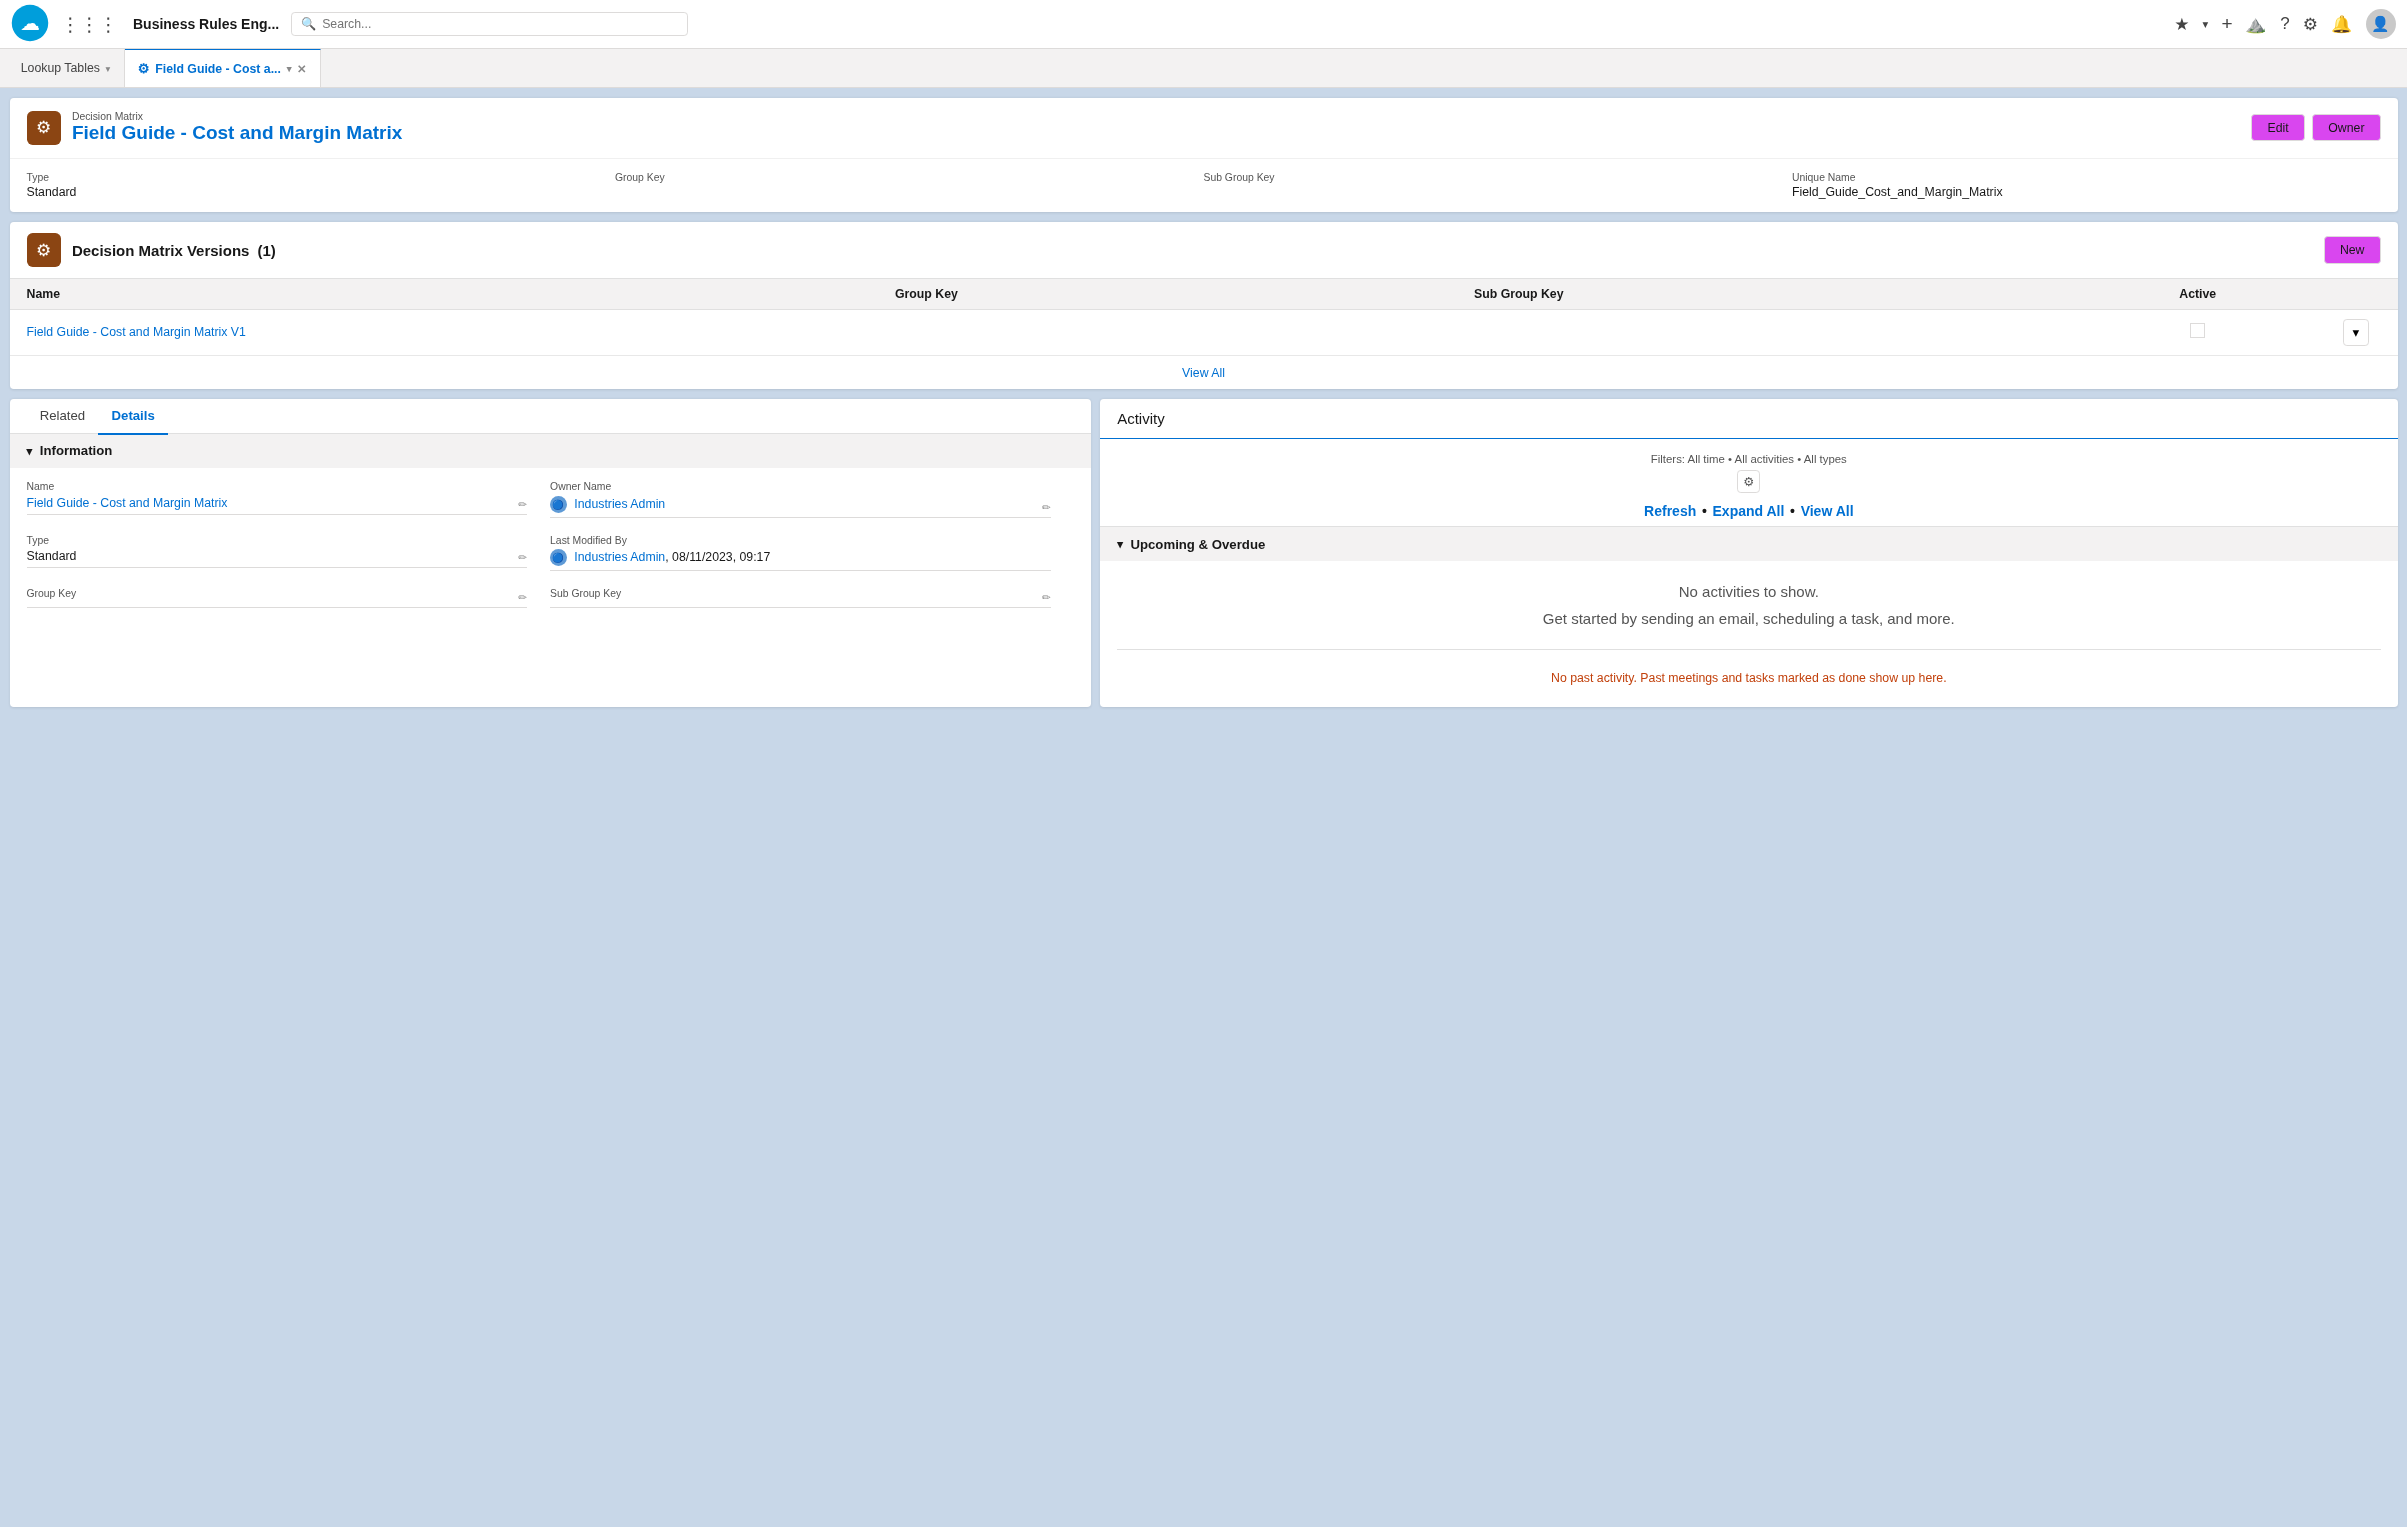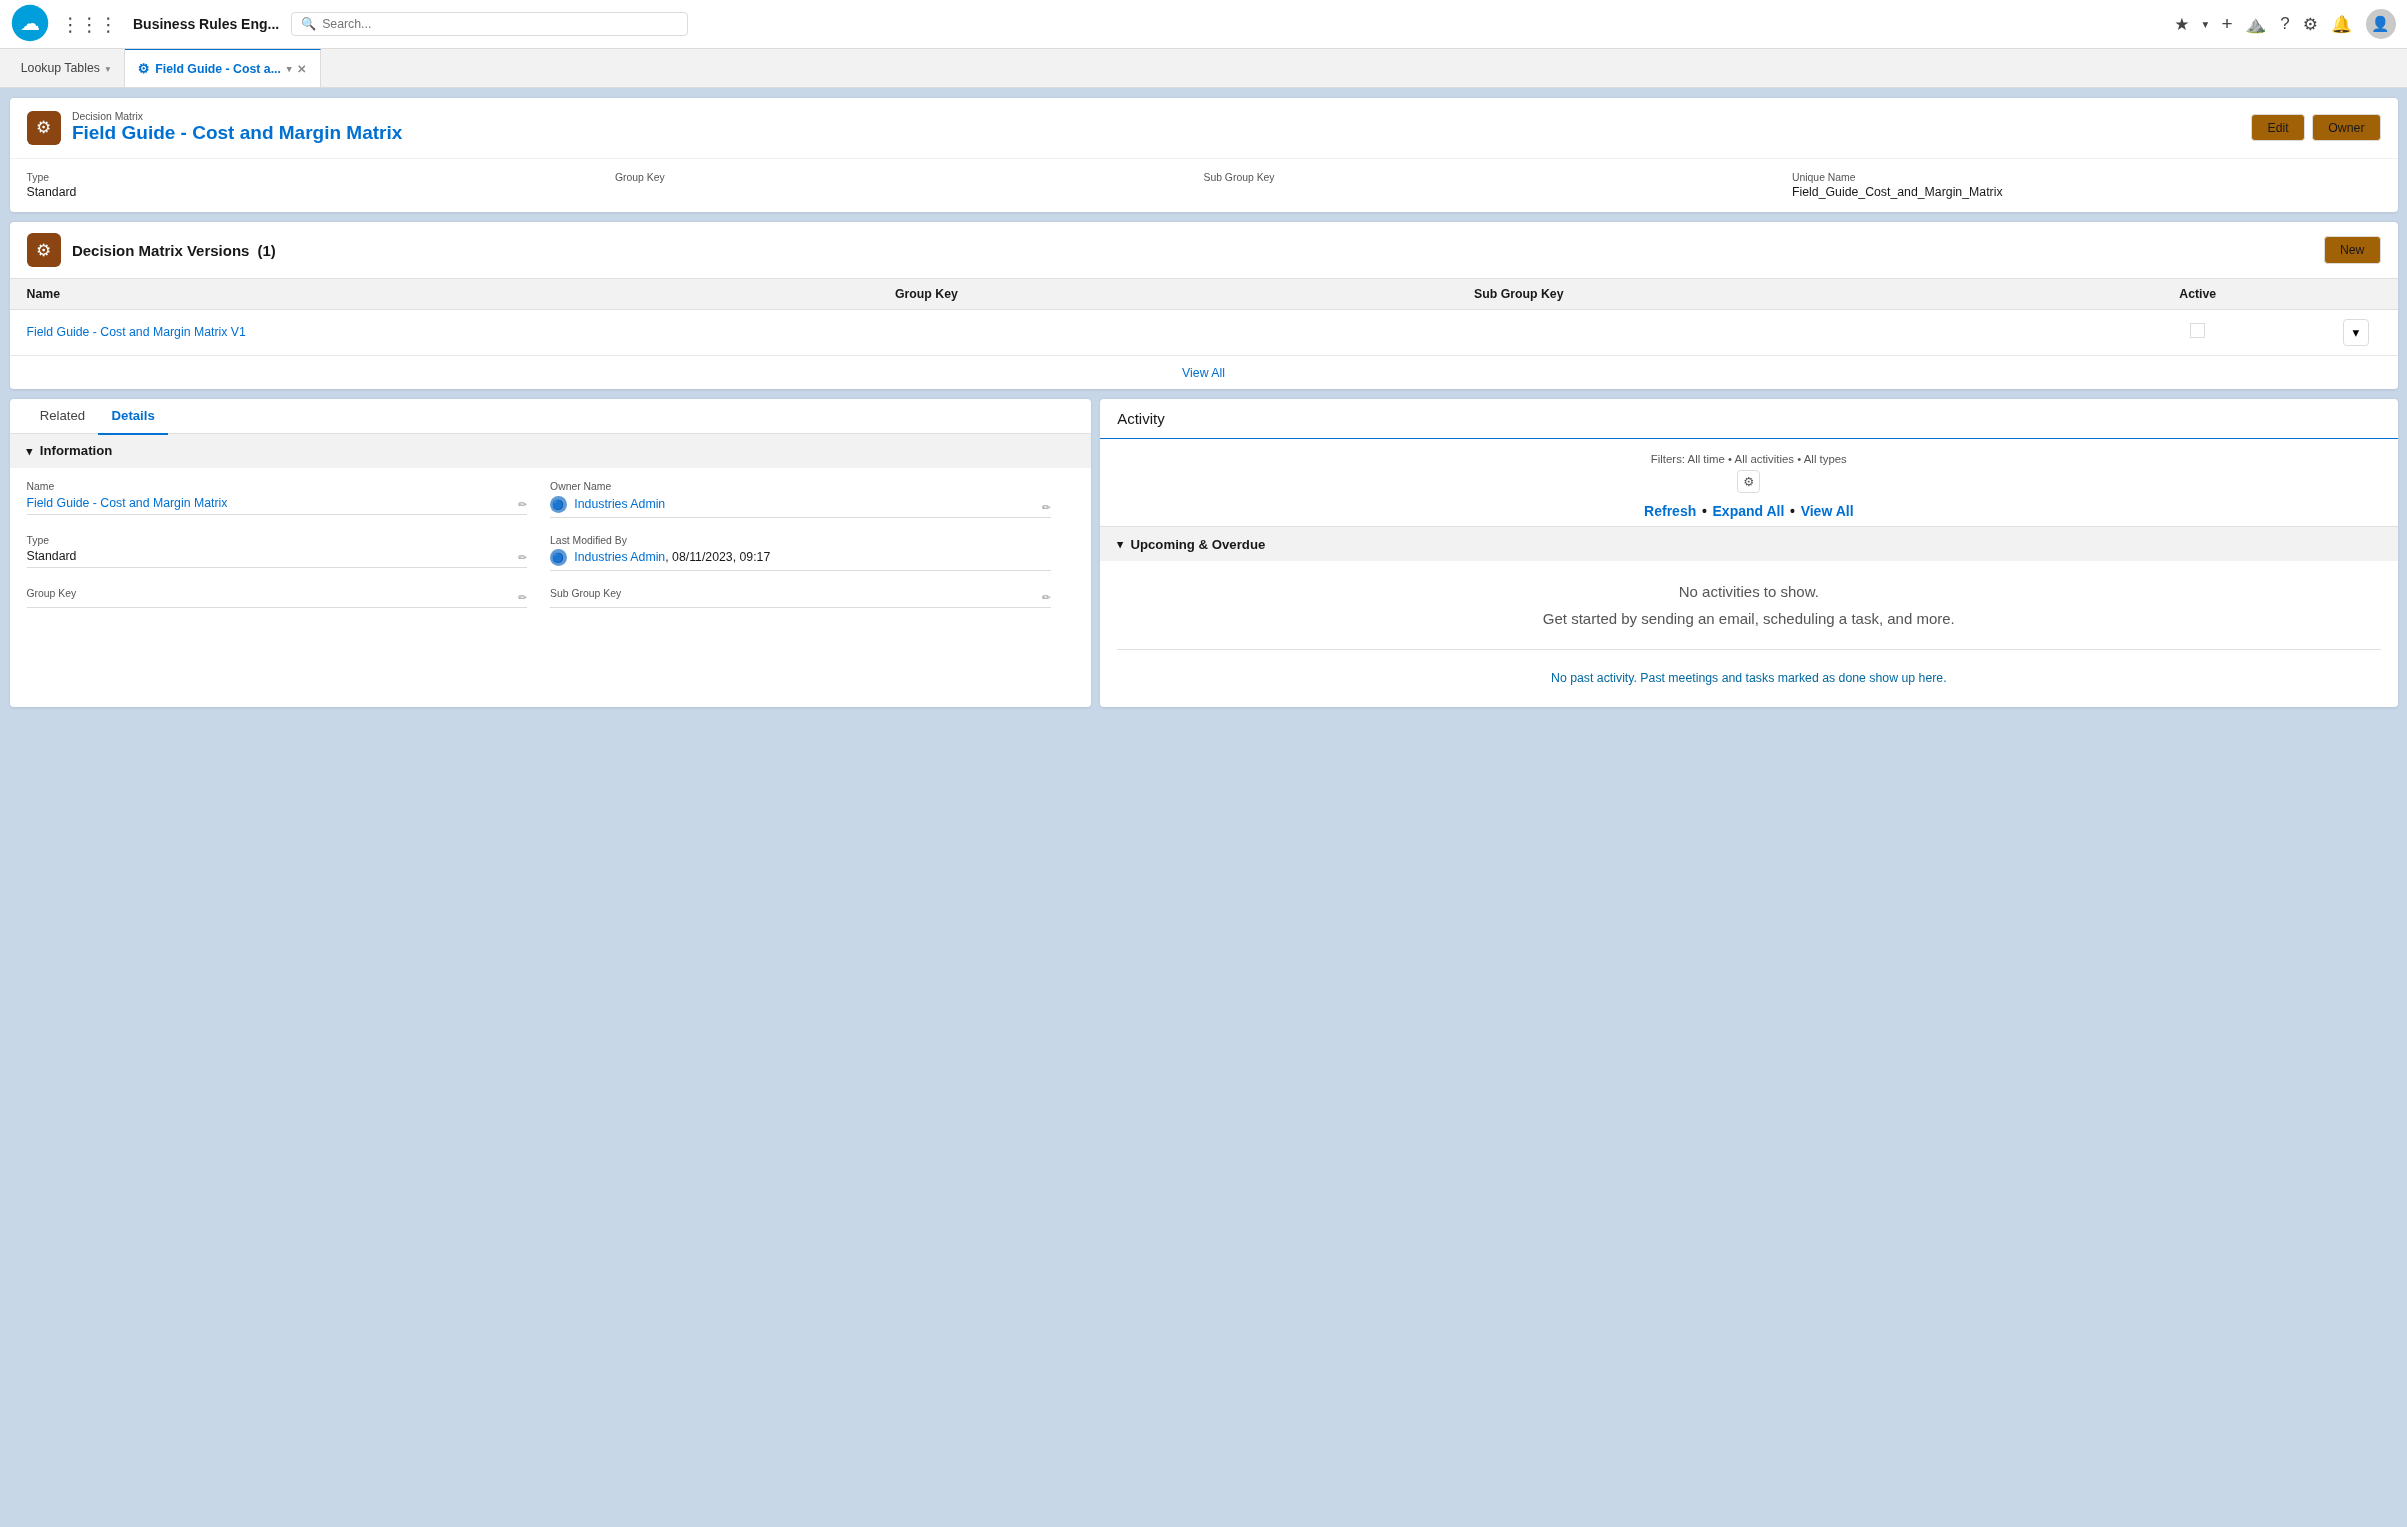--- a/index.html
+++ b/index.html
@@ -59,21 +59,21 @@
     .card-icon {
       width: 34px; height: 34px; background: #8b4513; border-radius: 5.7px;
       display: flex; align-items: center; justify-content: center;
       color: #fff; font-size: 17px; margin-right: 11.4px; flex-shrink: 0;
     }
     .card-title-group {}
     .card-subtitle { font-size: 10.4px; color: #555; }
     .card-title { font-size: 19px; font-weight: 600; color: #0070d2; }
     .card-actions { margin-left: auto; display: flex; gap: 7.6px; }
     .btn {
-      border: 0.9px solid #dddbda; background: #a16207; border-radius: 3.8px;
+      border: 0.9px solid #dddbda; background: #d946ef; border-radius: 3.8px;
       padding: 5.7px 15px; font-size: 12.3px; cursor: pointer; color: #181818;
     }
 
     
     .detail-fields {
       display: flex; padding: 13.2px 17px; gap: 0;
     }
     .detail-field { flex: 1; padding-right: 19px; }
     .detail-field .field-label { font-size: 10.4px; color: #555; margin-bottom: 1.9px; }
     .detail-field .field-value { font-size: 12.3px; color: #181818; }
@@ -145,21 +145,21 @@
     .activity-title { font-weight: 400; font-size: 15px; }
     .activity-filters { display: flex; align-items: center; justify-content: flex-end; padding: 7.6px 17px; font-size: 11.4px; color: #555; gap: 5.7px; flex-direction: column; }
     .activity-gear { border: 0.9px solid #dddbda; border-radius: 3.8px; width: 23px; height: 23px; display: flex; align-items: center; justify-content: center; cursor: pointer; font-size: 12.3px; }
     .upcoming-header {
       display: flex; align-items: center; padding: 9.5px 17px;
       background: #f3f2f2; font-weight: 600; font-size: 13.2px; cursor: pointer;
       border-top: 0.9px solid #e0e0e0;
     }
     .upcoming-header .chevron { margin-right: 7.6px; font-size: 11.4px; }
     .no-activity-text { text-align: center; color: #555; font-size: 15px; padding: 17px; line-height: 1.8; }
-    .past-activity-text { text-align: center; color: #0369a1; font-size: 12.3px; padding: 17px; line-height: 1.8; }
+    .past-activity-text { text-align: center; color: #c2410c; font-size: 12.3px; padding: 17px; line-height: 1.8; }
     .divider { border: none; border-top: 0.9px solid #e0e0e0; margin: 0 17px; }
 
     .owner-icon { display: inline-block; width: 17px; height: 17px; background: #5e9ad6; border-radius: 50%; text-align: center; line-height: 17px; font-size: 9.5px; color: #fff; margin-right: 3.8px; vertical-align: middle; }
   </style>
 </head>
 <body>
 
 <nav class="top-nav">
   <div>
     <svg class="sf-logo" viewBox="0 0 100 100" xmlns="http://www.w3.org/2000/svg" style="font-size:13px">

